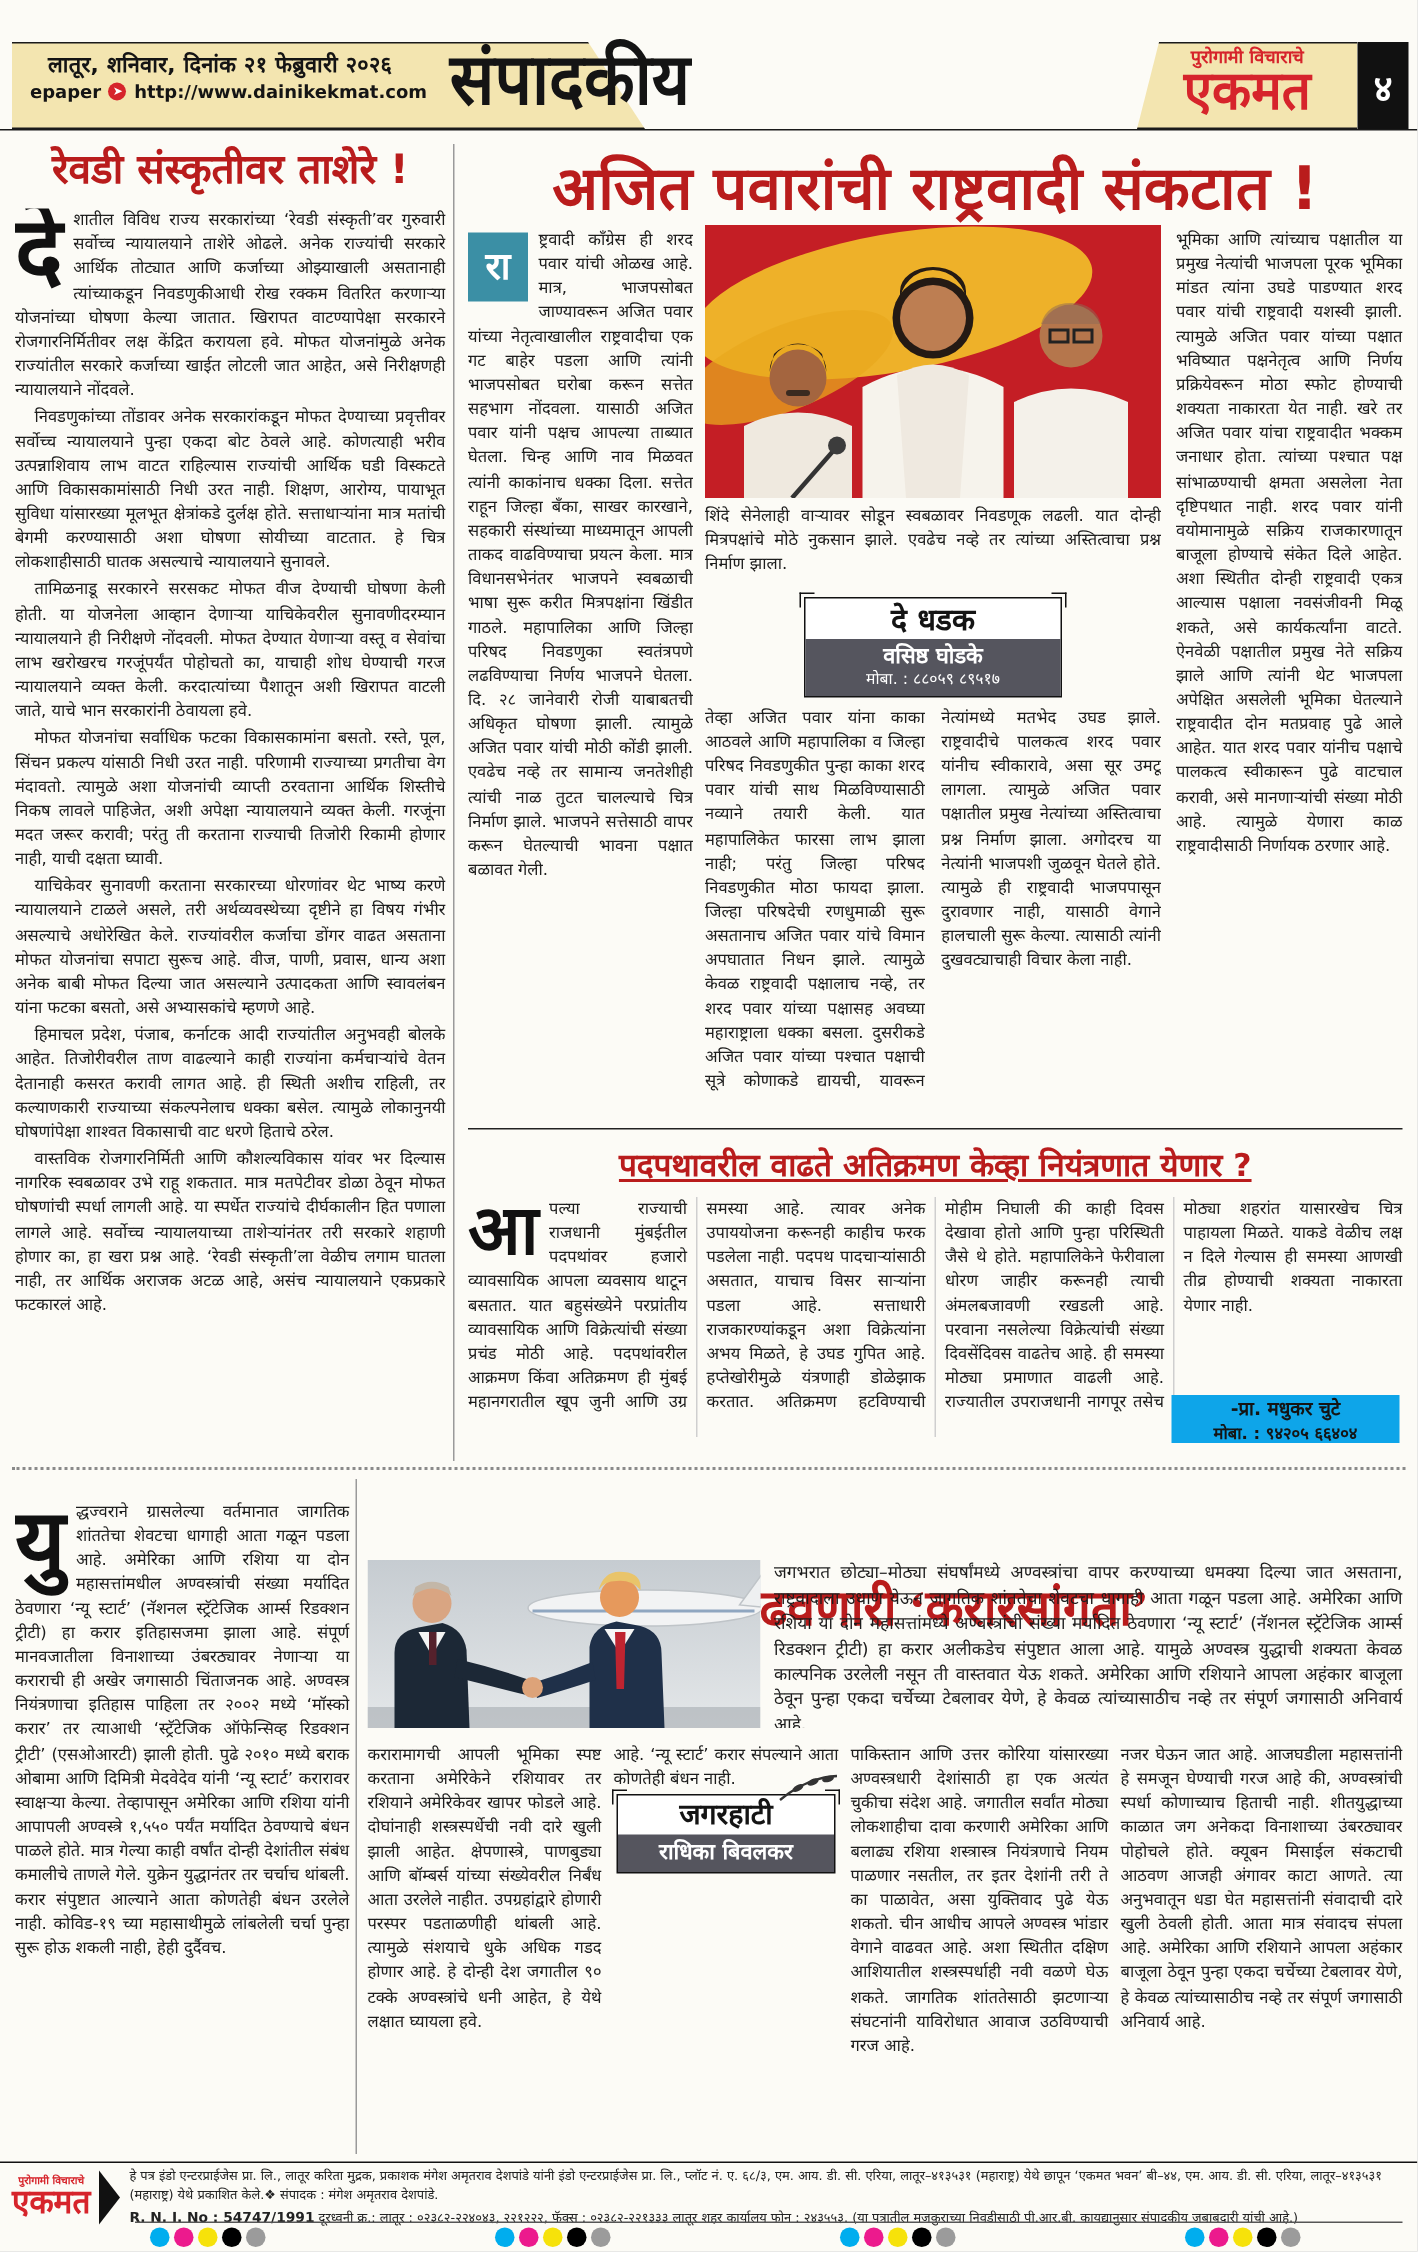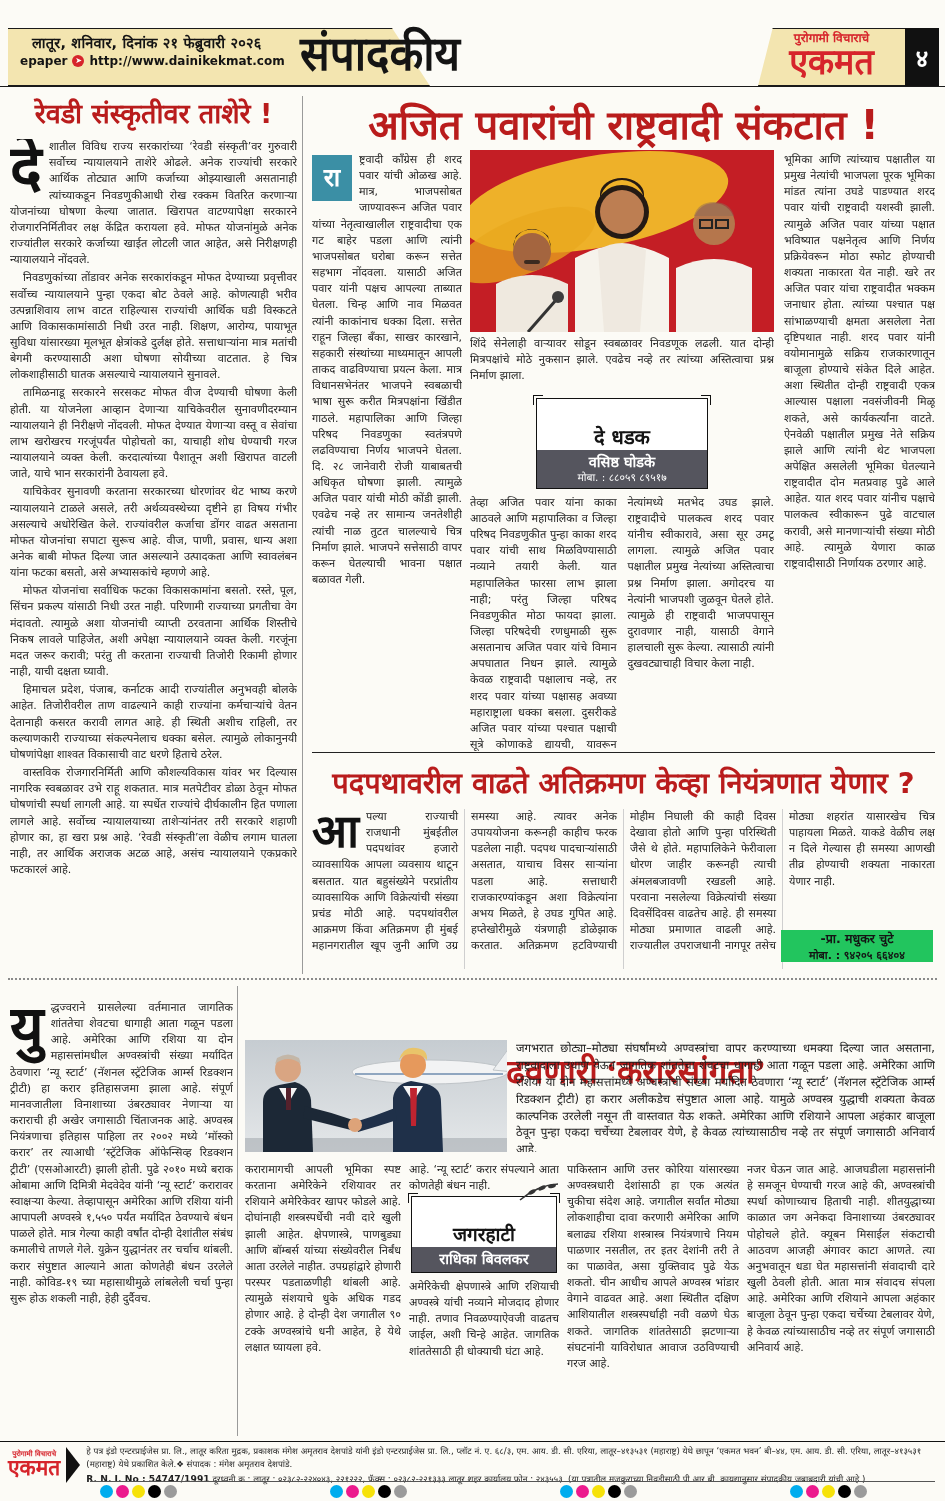--- a/index.html
+++ b/index.html
@@ -39,36 +39,36 @@
 
   
   .dropcap { float:left; font-weight:bold; line-height:.82; margin:4px 7px 0 0; color:#111; }
   .dropcap.teal {
     width:40px; height:46px; background:#3b8fa5; color:#fff; font-size:25px; line-height:46px;
     text-align:center; margin:3px 7px 2px 0;
   }
 
   
   .author-box { border:1.5px solid #111; background:#fff; text-align:center; position:relative; }
-  .author-box .ab-title { font-size:20px; font-weight:bold; padding:3px 2px 2px; line-height:1.1;margin-top:24px; }
+  .author-box .ab-title { font-size:20px; font-weight:bold; padding:3px 2px 2px; line-height:1.1; }
   .author-box .ab-strip { background:#55555e; color:#fff; padding:3px 2px 4px; }
   .author-box .ab-author { font-size:14.5px; font-weight:bold; line-height:1.25; }
   .author-box .ab-mobile { font-size:10.5px; line-height:1.2; }
   .corner { position:absolute; width:10px; height:10px; border-color:#111; border-style:solid; }
   .corner.tl { top:-4px; left:-4px; border-width:1.5px 0 0 1.5px; }
   .corner.tr { top:-4px; right:-4px; border-width:1.5px 1.5px 0 0; }
 
   .vrule { border-left:1px solid #9a9a9a; }
   .hrule { border-top:1.5px solid #1a1a1a; }
   .dotted-rule { border-top:2px dotted #8a8a8a; }
 
   .twocol { column-count:2; column-gap:11px; column-fill:auto; }
   .fourcol { column-count:4; column-gap:13px; column-fill:auto; column-rule:1px solid #cfcfcf; }
 
-  .byline-block { text-align:center; background:#22c55e; }
+  .byline-block { text-align:center; background:#0ea5e9; }
   .byline-name { font-weight:bold; font-size:12.5px; }
   .byline-mob { font-size:11px;font-weight:bold; }
 
   
   .footer-logo { text-align:center; line-height:1; }
   .footer-logo .tg { color:#d6242b; font-size:7px; font-weight:bold; }
   .footer-logo .nm { color:#d6242b; font-size:21px; font-weight:bold; transform:scaleY(1.05); }
   .footer-sep { width:0; height:0; border-top:18px solid transparent; border-bottom:18px solid transparent; border-left:14px solid #111; }
   .imprint { font-size:8.6px; line-height:1.55; color:#222; }
   .imprint b { font-size:9.2px; }
@@ -102,22 +102,22 @@
 
   <div class="abs hrule" style="left:0; top:86px; width:945px;"></div>
 
   <div class="abs" style="left:10px; top:96px; width:287px; height:892px;">
     <div class="hl" style="font-size:27px; line-height:1.3;">रेवडी संस्कृतीवर ताशेरे !</div>
     <div class="just body-text" style="height:842px; margin-top:8px;">
       <span class="dropcap" style="font-size:60px;">दे</span>
       <p class="para first">शातील विविध राज्य सरकारांच्या ‘रेवडी संस्कृती’वर गुरुवारी सर्वोच्च न्यायालयाने ताशेरे ओढले. अनेक राज्यांची सरकारे आर्थिक तोट्यात आणि कर्जाच्या ओझ्याखाली असतानाही त्यांच्याकडून निवडणुकीआधी रोख रक्कम वितरित करणाऱ्या योजनांच्या घोषणा केल्या जातात. खिरापत वाटण्यापेक्षा सरकारने रोजगारनिर्मितीवर लक्ष केंद्रित करायला हवे. मोफत योजनांमुळे अनेक राज्यांतील सरकारे कर्जाच्या खाईत लोटली जात आहेत, असे निरीक्षणही न्यायालयाने नोंदवले.</p>
       <p class="para">निवडणुकांच्या तोंडावर अनेक सरकारांकडून मोफत देण्याच्या प्रवृत्तीवर सर्वोच्च न्यायालयाने पुन्हा एकदा बोट ठेवले आहे. कोणत्याही भरीव उत्पन्नाशिवाय लाभ वाटत राहिल्यास राज्यांची आर्थिक घडी विस्कटते आणि विकासकामांसाठी निधी उरत नाही. शिक्षण, आरोग्य, पायाभूत सुविधा यांसारख्या मूलभूत क्षेत्रांकडे दुर्लक्ष होते. सत्ताधाऱ्यांना मात्र मतांची बेगमी करण्यासाठी अशा घोषणा सोयीच्या वाटतात. हे चित्र लोकशाहीसाठी घातक असल्याचे न्यायालयाने सुनावले.</p>
       <p class="para">तामिळनाडू सरकारने सरसकट मोफत वीज देण्याची घोषणा केली होती. या योजनेला आव्हान देणाऱ्या याचिकेवरील सुनावणीदरम्यान न्यायालयाने ही निरीक्षणे नोंदवली. मोफत देण्यात येणाऱ्या वस्तू व सेवांचा लाभ खरोखरच गरजूंपर्यंत पोहोचतो का, याचाही शोध घेण्याची गरज न्यायालयाने व्यक्त केली. करदात्यांच्या पैशातून अशी खिरापत वाटली जाते, याचे भान सरकारांनी ठेवायला हवे.</p>
+      <p class="para">मोफत योजनांचा सर्वाधिक फटका विकासकामांना बसतो. रस्ते, पूल, सिंचन प्रकल्प यांसाठी निधी उरत नाही. परिणामी राज्याच्या प्रगतीचा वेग मंदावतो. त्यामुळे अशा योजनांची व्याप्ती ठरवताना आर्थिक शिस्तीचे निकष लावले पाहिजेत, अशी अपेक्षा न्यायालयाने व्यक्त केली. गरजूंना मदत जरूर करावी; परंतु ती करताना राज्याची तिजोरी रिकामी होणार नाही, याची दक्षता घ्यावी.</p>
       <p class="para">याचिकेवर सुनावणी करताना सरकारच्या धोरणांवर थेट भाष्य करणे न्यायालयाने टाळले असले, तरी अर्थव्यवस्थेच्या दृष्टीने हा विषय गंभीर असल्याचे अधोरेखित केले. राज्यांवरील कर्जाचा डोंगर वाढत असताना मोफत योजनांचा सपाटा सुरूच आहे. वीज, पाणी, प्रवास, धान्य अशा अनेक बाबी मोफत दिल्या जात असल्याने उत्पादकता आणि स्वावलंबन यांना फटका बसतो, असे अभ्यासकांचे म्हणणे आहे.</p>
-      <p class="para">मोफत योजनांचा सर्वाधिक फटका विकासकामांना बसतो. रस्ते, पूल, सिंचन प्रकल्प यांसाठी निधी उरत नाही. परिणामी राज्याच्या प्रगतीचा वेग मंदावतो. त्यामुळे अशा योजनांची व्याप्ती ठरवताना आर्थिक शिस्तीचे निकष लावले पाहिजेत, अशी अपेक्षा न्यायालयाने व्यक्त केली. गरजूंना मदत जरूर करावी; परंतु ती करताना राज्याची तिजोरी रिकामी होणार नाही, याची दक्षता घ्यावी.</p>
       <p class="para">हिमाचल प्रदेश, पंजाब, कर्नाटक आदी राज्यांतील अनुभवही बोलके आहेत. तिजोरीवरील ताण वाढल्याने काही राज्यांना कर्मचाऱ्यांचे वेतन देतानाही कसरत करावी लागत आहे. ही स्थिती अशीच राहिली, तर कल्याणकारी राज्याच्या संकल्पनेलाच धक्का बसेल. त्यामुळे लोकानुनयी घोषणांपेक्षा शाश्वत विकासाची वाट धरणे हिताचे ठरेल.</p>
       <p class="para">वास्तविक रोजगारनिर्मिती आणि कौशल्यविकास यांवर भर दिल्यास नागरिक स्वबळावर उभे राहू शकतात. मात्र मतपेटीवर डोळा ठेवून मोफत घोषणांची स्पर्धा लागली आहे. या स्पर्धेत राज्यांचे दीर्घकालीन हित पणाला लागले आहे. सर्वोच्च न्यायालयाच्या ताशेऱ्यांनंतर तरी सरकारे शहाणी होणार का, हा खरा प्रश्न आहे. ‘रेवडी संस्कृती’ला वेळीच लगाम घातला नाही, तर आर्थिक अराजक अटळ आहे, असंच न्यायालयाने एकप्रकारे फटकारलं आहे.</p>
     </div>
   </div>
 
   <div class="abs vrule" style="left:302px; top:96px; height:878px;"></div>
 
   <div class="abs hl" style="left:312px; top:96px; width:623px; font-size:40px;">अजित पवारांची राष्ट्रवादी संकटात !</div>
 
   <div class="abs just body-text" style="left:312px; top:152px; width:150px; height:590px;">
@@ -167,21 +167,21 @@
       </div>
     </div>
     <div class="twocol just body-text" style="height:268px;">तेव्हा अजित पवार यांना काका आठवले आणि महापालिका व जिल्हा परिषद निवडणुकीत पुन्हा काका शरद पवार यांची साथ मिळविण्यासाठी नव्याने तयारी केली. यात महापालिकेत फारसा लाभ झाला नाही; परंतु जिल्हा परिषद निवडणुकीत मोठा फायदा झाला. जिल्हा परिषदेची रणधुमाळी सुरू असतानाच अजित पवार यांचे विमान अपघातात निधन झाले. त्यामुळे केवळ राष्ट्रवादी पक्षालाच नव्हे, तर शरद पवार यांच्या पक्षासह अवघ्या महाराष्ट्राला धक्का बसला. दुसरीकडे अजित पवार यांच्या पश्चात पक्षाची सूत्रे कोणाकडे द्यायची, यावरून नेत्यांमध्ये मतभेद उघड झाले. राष्ट्रवादीचे पालकत्व शरद पवार यांनीच स्वीकारावे, असा सूर उमटू लागला. त्यामुळे अजित पवार पक्षातील प्रमुख नेत्यांच्या अस्तित्वाचा प्रश्न निर्माण झाला. अगोदरच या नेत्यांनी भाजपशी जुळवून घेतले होते. त्यामुळे ही राष्ट्रवादी भाजपपासून दुरावणार नाही, यासाठी वेगाने हालचाली सुरू केल्या. त्यासाठी त्यांनी दुखवट्याचाही विचार केला नाही.</div>
   </div>
 
   <div class="abs just body-text" style="left:784px; top:152px; width:151px; height:590px;">भूमिका आणि त्यांच्याच पक्षातील या प्रमुख नेत्यांची भाजपला पूरक भूमिका मांडत त्यांना उघडे पाडण्यात शरद पवार यांची राष्ट्रवादी यशस्वी झाली. त्यामुळे अजित पवार यांच्या पक्षात भविष्यात पक्षनेतृत्व आणि निर्णय प्रक्रियेवरून मोठा स्फोट होण्याची शक्यता नाकारता येत नाही. खरे तर अजित पवार यांचा राष्ट्रवादीत भक्कम जनाधार होता. त्यांच्या पश्चात पक्ष सांभाळण्याची क्षमता असलेला नेता दृष्टिपथात नाही. शरद पवार यांनी वयोमानामुळे सक्रिय राजकारणातून बाजूला होण्याचे संकेत दिले आहेत. अशा स्थितीत दोन्ही राष्ट्रवादी एकत्र आल्यास पक्षाला नवसंजीवनी मिळू शकते, असे कार्यकर्त्यांना वाटते. ऐनवेळी पक्षातील प्रमुख नेते सक्रिय झाले आणि त्यांनी थेट भाजपला अपेक्षित असलेली भूमिका घेतल्याने राष्ट्रवादीत दोन मतप्रवाह पुढे आले आहेत. यात शरद पवार यांनीच पक्षाचे पालकत्व स्वीकारून पुढे वाटचाल करावी, असे मानणाऱ्यांची संख्या मोठी आहे. त्यामुळे येणारा काळ राष्ट्रवादीसाठी निर्णायक ठरणार आहे.</div>
 
   <div class="abs" style="left:312px; top:752px; width:623px; border-top:1px solid #222;"></div>
 
   <div class="abs" style="left:312px; top:762px; width:623px; height:212px;">
-    <div class="hl" style="font-size:29px;">पदपथावरील वाढते अतिक्रमण केव्हा नियंत्रणात येणार ?</div>
+    <div class="hl" style="font-size:21px;text-decoration:underline;">पदपथावरील वाढते अतिक्रमण केव्हा नियंत्रणात येणार ?</div>
     <div class="fourcol just body-text" style="height:160px; margin-top:8px;">
       <span class="dropcap" style="font-size:46px;">आ</span>
       <span>पल्या राज्याची राजधानी मुंबईतील पदपथांवर हजारो व्यावसायिक आपला व्यवसाय थाटून बसतात. यात बहुसंख्येने परप्रांतीय व्यावसायिक आणि विक्रेत्यांची संख्या प्रचंड मोठी आहे. पदपथांवरील आक्रमण किंवा अतिक्रमण ही मुंबई महानगरातील खूप जुनी आणि उग्र समस्या आहे. त्यावर अनेक उपाययोजना करूनही काहीच फरक पडलेला नाही. पदपथ पादचाऱ्यांसाठी असतात, याचाच विसर साऱ्यांना पडला आहे. सत्ताधारी राजकारण्यांकडून अशा विक्रेत्यांना अभय मिळते, हे उघड गुपित आहे. हप्तेखोरीमुळे यंत्रणाही डोळेझाक करतात. अतिक्रमण हटविण्याची मोहीम निघाली की काही दिवस देखावा होतो आणि पुन्हा परिस्थिती जैसे थे होते. महापालिकेने फेरीवाला धोरण जाहीर करूनही त्याची अंमलबजावणी रखडली आहे. परवाना नसलेल्या विक्रेत्यांची संख्या दिवसेंदिवस वाढतेच आहे. ही समस्या मोठ्या प्रमाणात वाढली आहे. राज्यातील उपराजधानी नागपूर तसेच मोठ्या शहरांत यासारखेच चित्र पाहायला मिळते. याकडे वेळीच लक्ष न दिले गेल्यास ही समस्या आणखी तीव्र होण्याची शक्यता नाकारता येणार नाही.</span>
     </div>
     <div class="byline-block abs" style="right:2px; top:168px; width:152px;">
       <div class="byline-name">-प्रा. मधुकर चुटे</div>
       <div class="byline-mob">मोबा. : ९४२०५ ६६४०४</div>
     </div>
   </div>
 
@@ -242,21 +242,20 @@
         <path d="M2,19 Q20,4 40,3" fill="none" stroke="#333" stroke-width="1.6"></path>
         <ellipse cx="14" cy="11" rx="4" ry="2" fill="#333" transform="rotate(-30 14 11)"></ellipse>
         <ellipse cx="24" cy="7" rx="4" ry="2" fill="#333" transform="rotate(-25 24 7)"></ellipse>
         <ellipse cx="34" cy="5" rx="4" ry="2" fill="#333" transform="rotate(-15 34 5)"></ellipse>
       </svg>
       <div class="ab-title" style="font-size:19px;">जगरहाटी</div>
       <div class="ab-strip">
         <div class="ab-author">राधिका बिवलकर</div>
       </div>
     </div>
-    <div class="just body-text" style="height:160px;">अमेरिकेची क्षेपणास्त्रे आणि रशियाची अण्वस्त्रे यांची नव्याने मोजदाद होणार नाही. तणाव निवळण्याऐवजी वाढतच जाईल, अशी चिन्हे आहेत. जागतिक शांततेसाठी ही धोक्याची घंटा आहे.</div>
   </div>
 
   <div class="abs just body-text" style="left:567px; top:1162px; width:172px; height:274px;">पाकिस्तान आणि उत्तर कोरिया यांसारख्या अण्वस्त्रधारी देशांसाठी हा एक अत्यंत चुकीचा संदेश आहे. जगातील सर्वांत मोठ्या लोकशाहीचा दावा करणारी अमेरिका आणि बलाढ्य रशिया शस्त्रास्त्र नियंत्रणाचे नियम पाळणार नसतील, तर इतर देशांनी तरी ते का पाळावेत, असा युक्तिवाद पुढे येऊ शकतो. चीन आधीच आपले अण्वस्त्र भांडार वेगाने वाढवत आहे. अशा स्थितीत दक्षिण आशियातील शस्त्रस्पर्धाही नवी वळणे घेऊ शकते. जागतिक शांततेसाठी झटणाऱ्या संघटनांनी याविरोधात आवाज उठविण्याची गरज आहे.</div>
 
   <div class="abs just body-text" style="left:747px; top:1162px; width:188px; height:274px;">नजर घेऊन जात आहे. आजघडीला महासत्तांनी हे समजून घेण्याची गरज आहे की, अण्वस्त्रांची स्पर्धा कोणाच्याच हिताची नाही. शीतयुद्धाच्या काळात जग अनेकदा विनाशाच्या उंबरठ्यावर पोहोचले होते. क्यूबन मिसाईल संकटाची आठवण आजही अंगावर काटा आणते. त्या अनुभवातून धडा घेत महासत्तांनी संवादाची दारे खुली ठेवली होती. आता मात्र संवादच संपला आहे. अमेरिका आणि रशियाने आपला अहंकार बाजूला ठेवून पुन्हा एकदा चर्चेच्या टेबलावर येणे, हे केवळ त्यांच्यासाठीच नव्हे तर संपूर्ण जगासाठी अनिवार्य आहे.</div>
 
   <div class="abs" style="left:0; top:1441px; width:945px; border-top:1.5px solid #111;"></div>
 
   <div class="abs" style="left:8px; top:1445px; width:930px; display:flex; align-items:center; gap:6px;">
     <div class="footer-logo">

